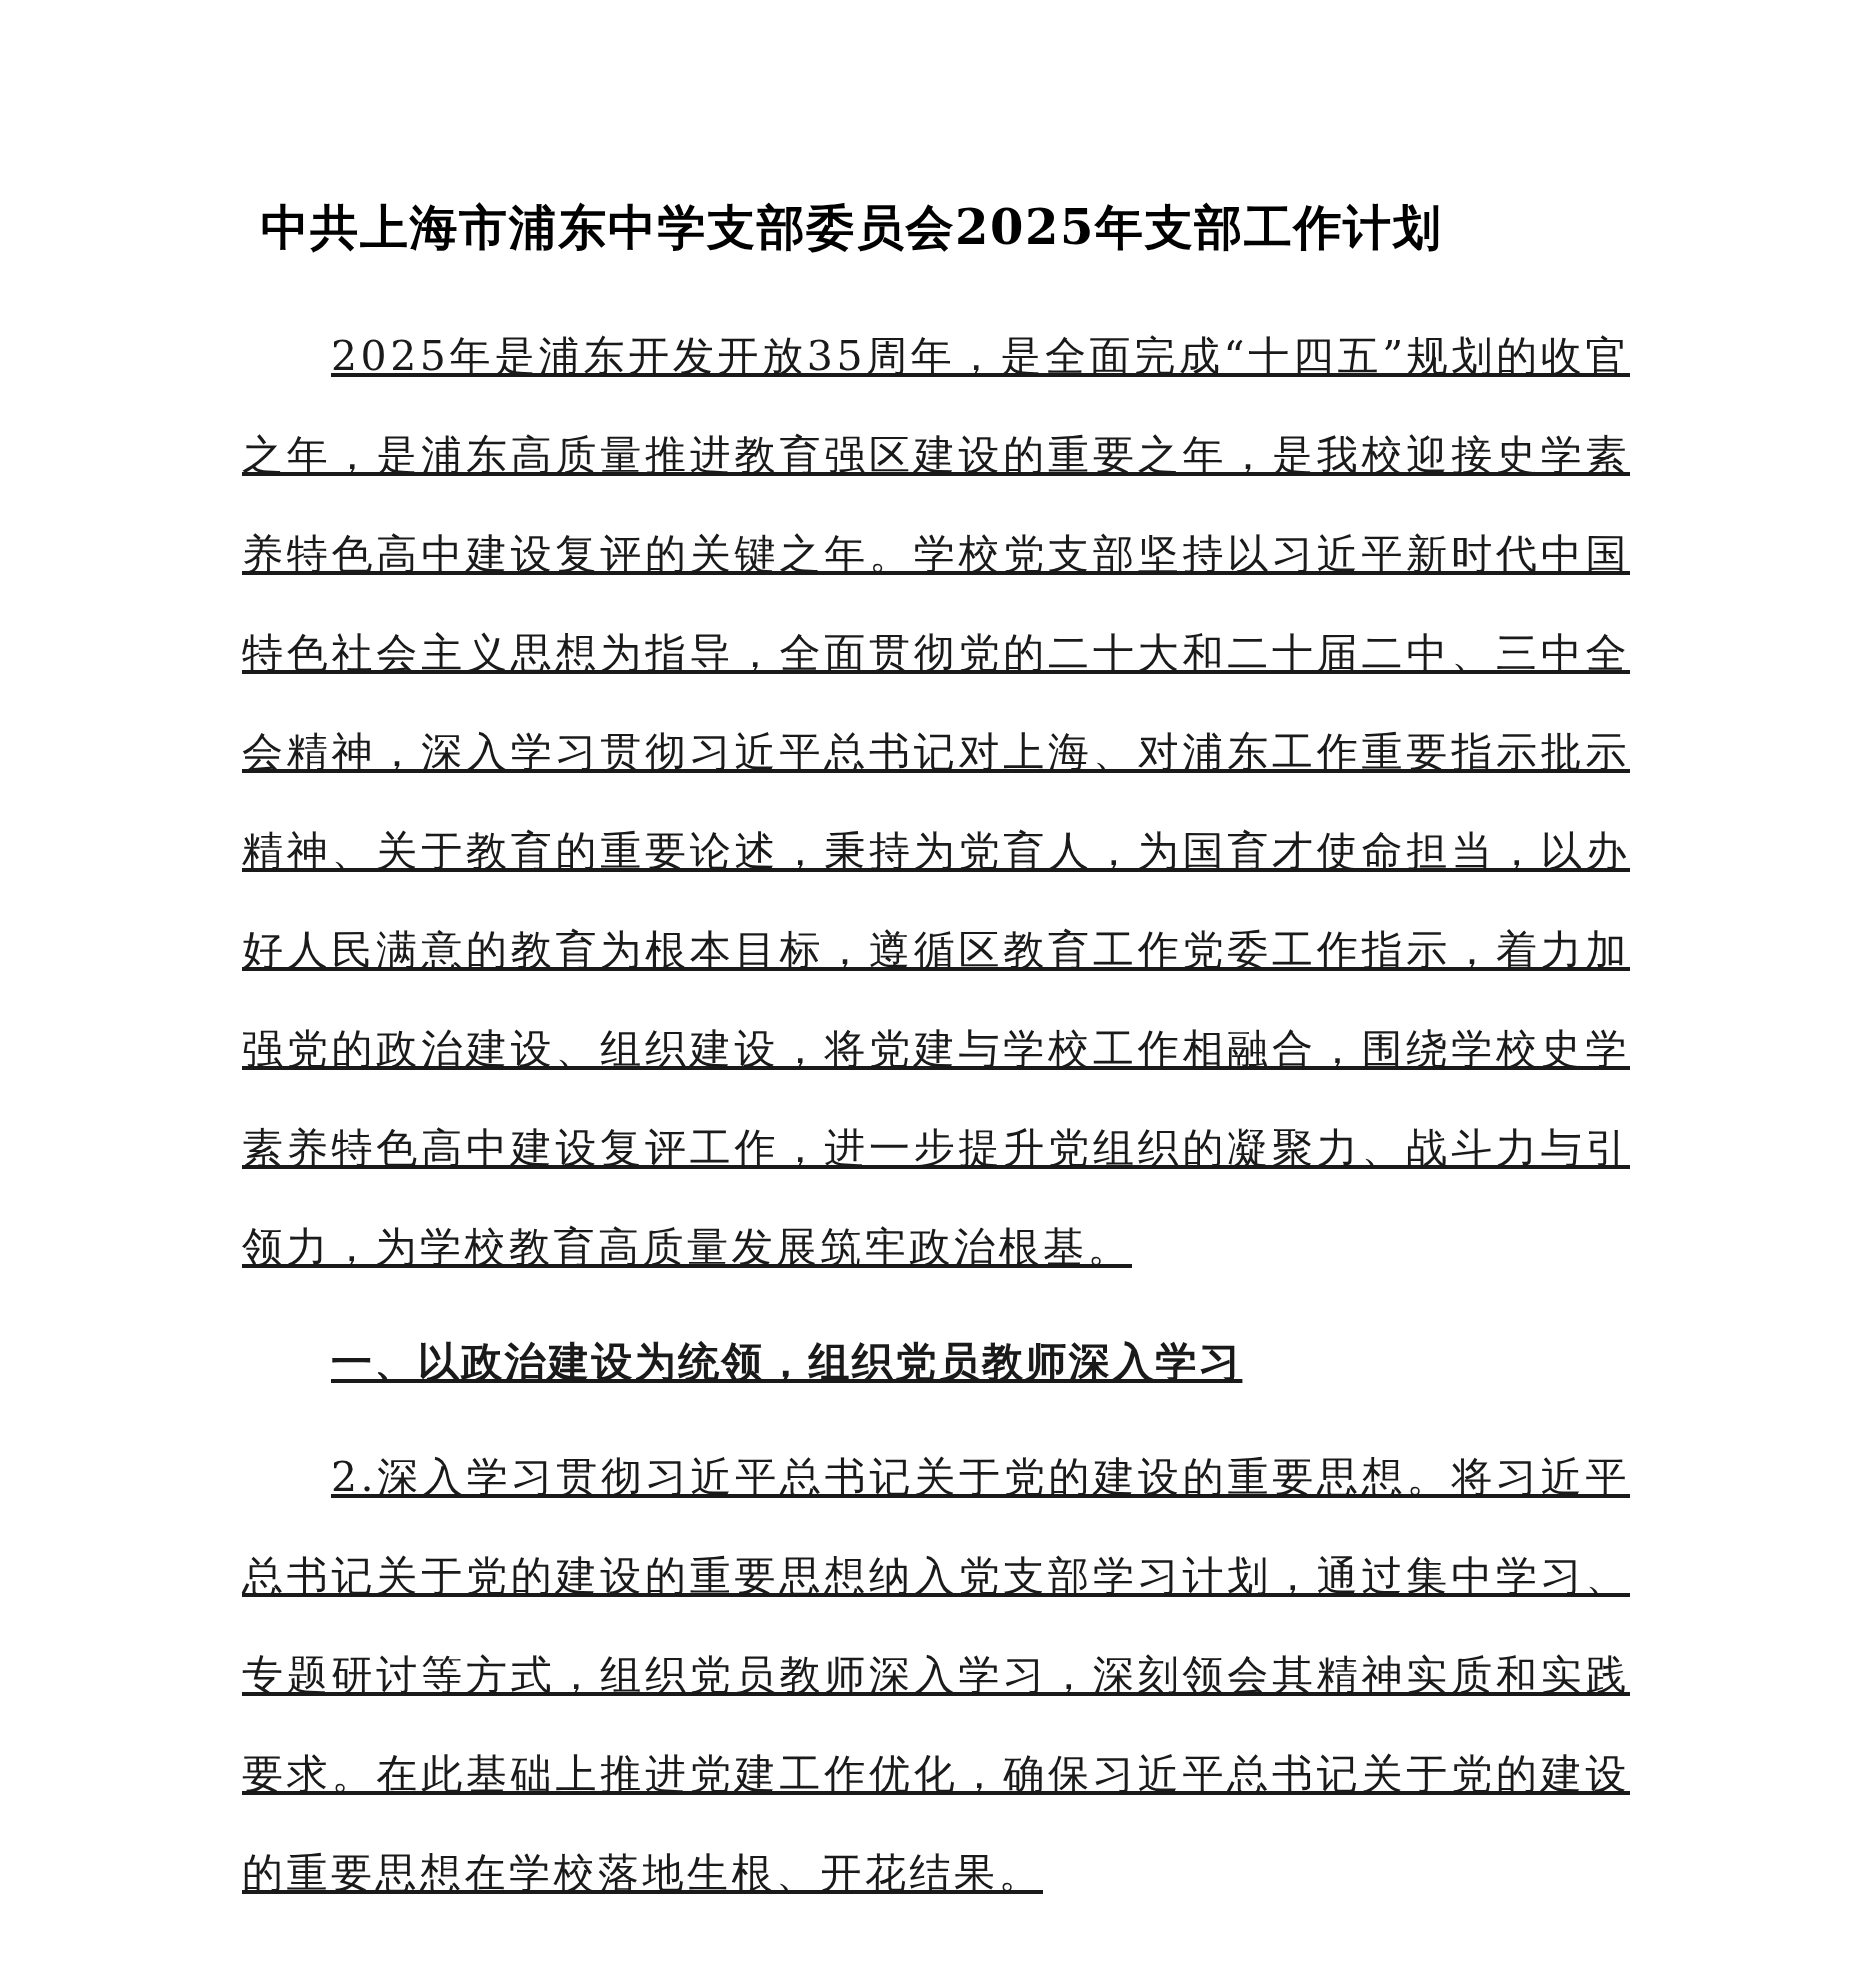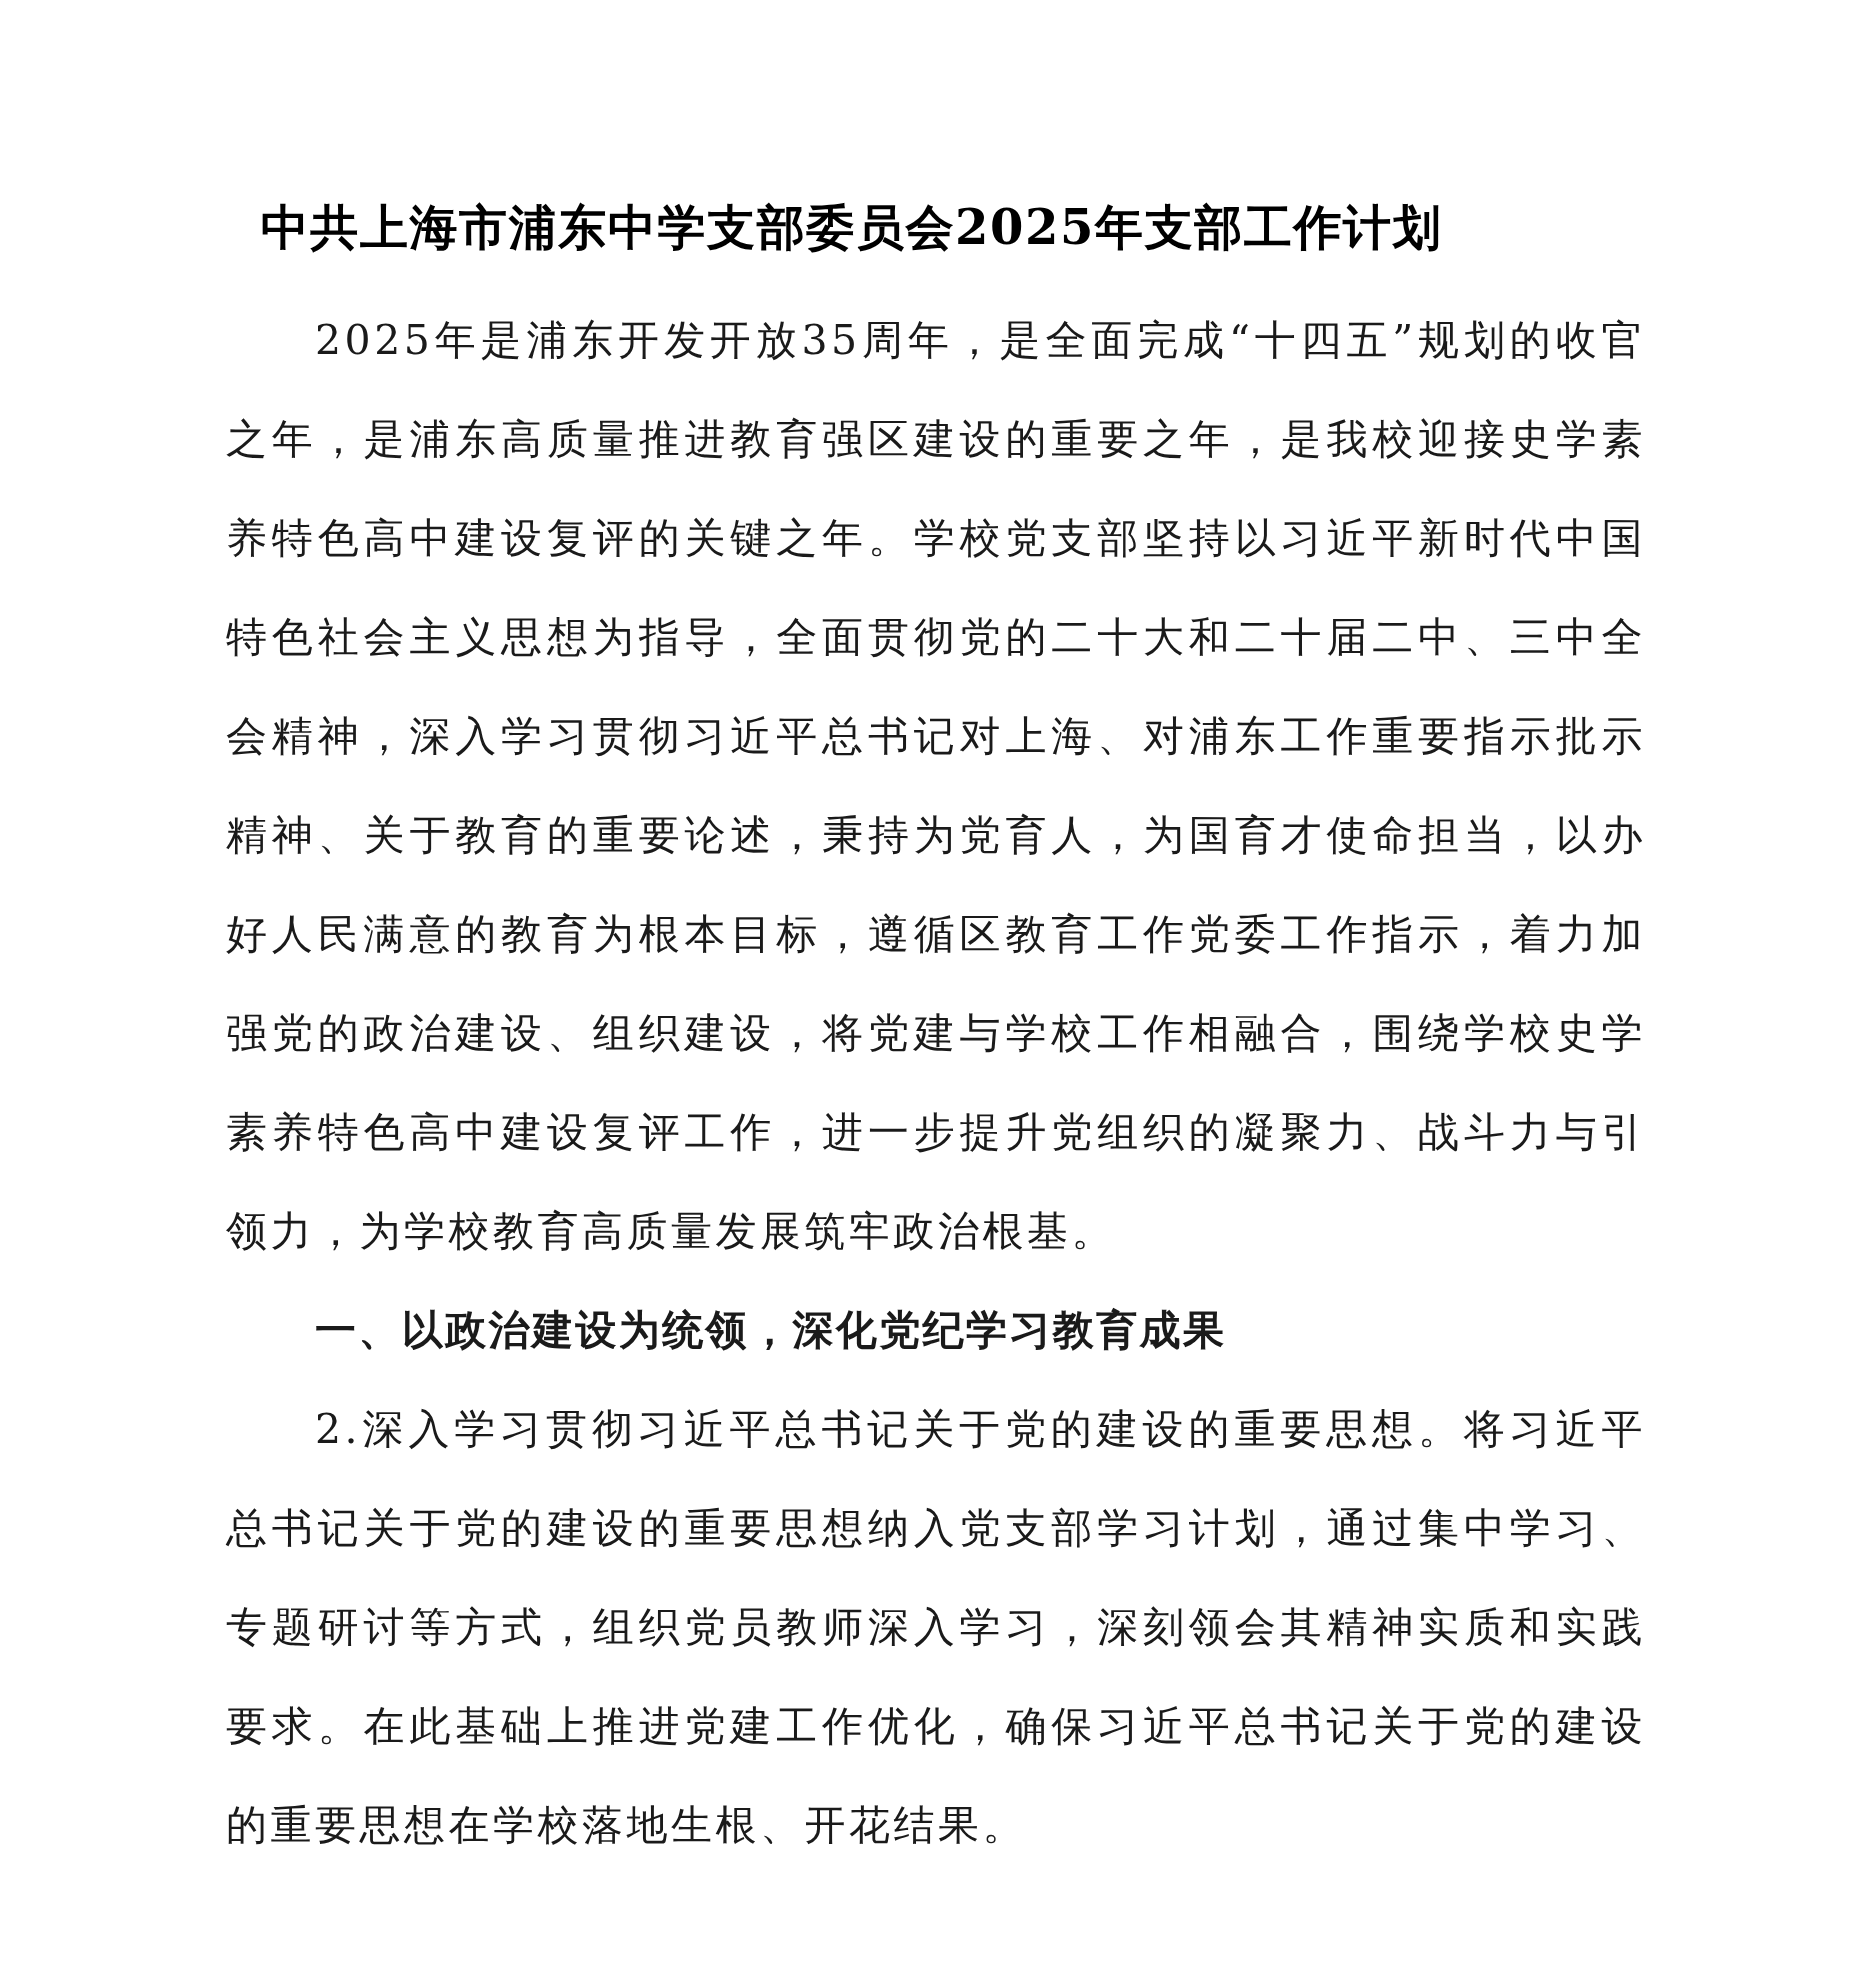--- a/index.html
+++ b/index.html
@@ -15,30 +15,30 @@
     font-weight: bold; font-size: 48px; line-height: 59px;
     letter-spacing: 1.6px; color: #000;
     white-space: nowrap;
   }
   .body {
     position: absolute; left: 226px; top: 291px; width: 1420px;
     font-family: "DejaVu Serif", "Liberation Serif", serif;
     font-size: 41px; line-height: 99px; letter-spacing: 3.5px;
     text-align: justify; color: #1a1a1a;
   }
-  .body p { margin: 0; text-indent: 89px; }
+  .body p { margin: 16px; text-indent: 89px; text-decoration: underline; }
   .body p.heading { font-weight: bold; letter-spacing: 2.4px; }
 </style>
 </head>
 <body>
 
 <div class="page">
   <div class="title">中共上海市浦东中学支部委员会2025年支部工作计划</div>
 
   <div class="body">
     <p>2025年是浦东开发开放35周年，是全面完成“十四五”规划的收官之年，是浦东高质量推进教育强区建设的重要之年，是我校迎接史学素养特色高中建设复评的关键之年。学校党支部坚持以习近平新时代中国特色社会主义思想为指导，全面贯彻党的二十大和二十届二中、三中全会精神，深入学习贯彻习近平总书记对上海、对浦东工作重要指示批示精神、关于教育的重要论述，秉持为党育人，为国育才使命担当，以办好人民满意的教育为根本目标，遵循区教育工作党委工作指示，着力加强党的政治建设、组织建设，将党建与学校工作相融合，围绕学校史学素养特色高中建设复评工作，进一步提升党组织的凝聚力、战斗力与引领力，为学校教育高质量发展筑牢政治根基。</p>
-    <p class="heading">一、以政治建设为统领，深化党纪学习教育成果</p>
+    <p class="heading">一、以政治建设为统领，组织党员教师深入学习</p>
     <p>2.深入学习贯彻习近平总书记关于党的建设的重要思想。将习近平总书记关于党的建设的重要思想纳入党支部学习计划，通过集中学习、专题研讨等方式，组织党员教师深入学习，深刻领会其精神实质和实践要求。在此基础上推进党建工作优化，确保习近平总书记关于党的建设的重要思想在学校落地生根、开花结果。</p>
 
   </div>
 
 </div>
 
 
 </body></html>

